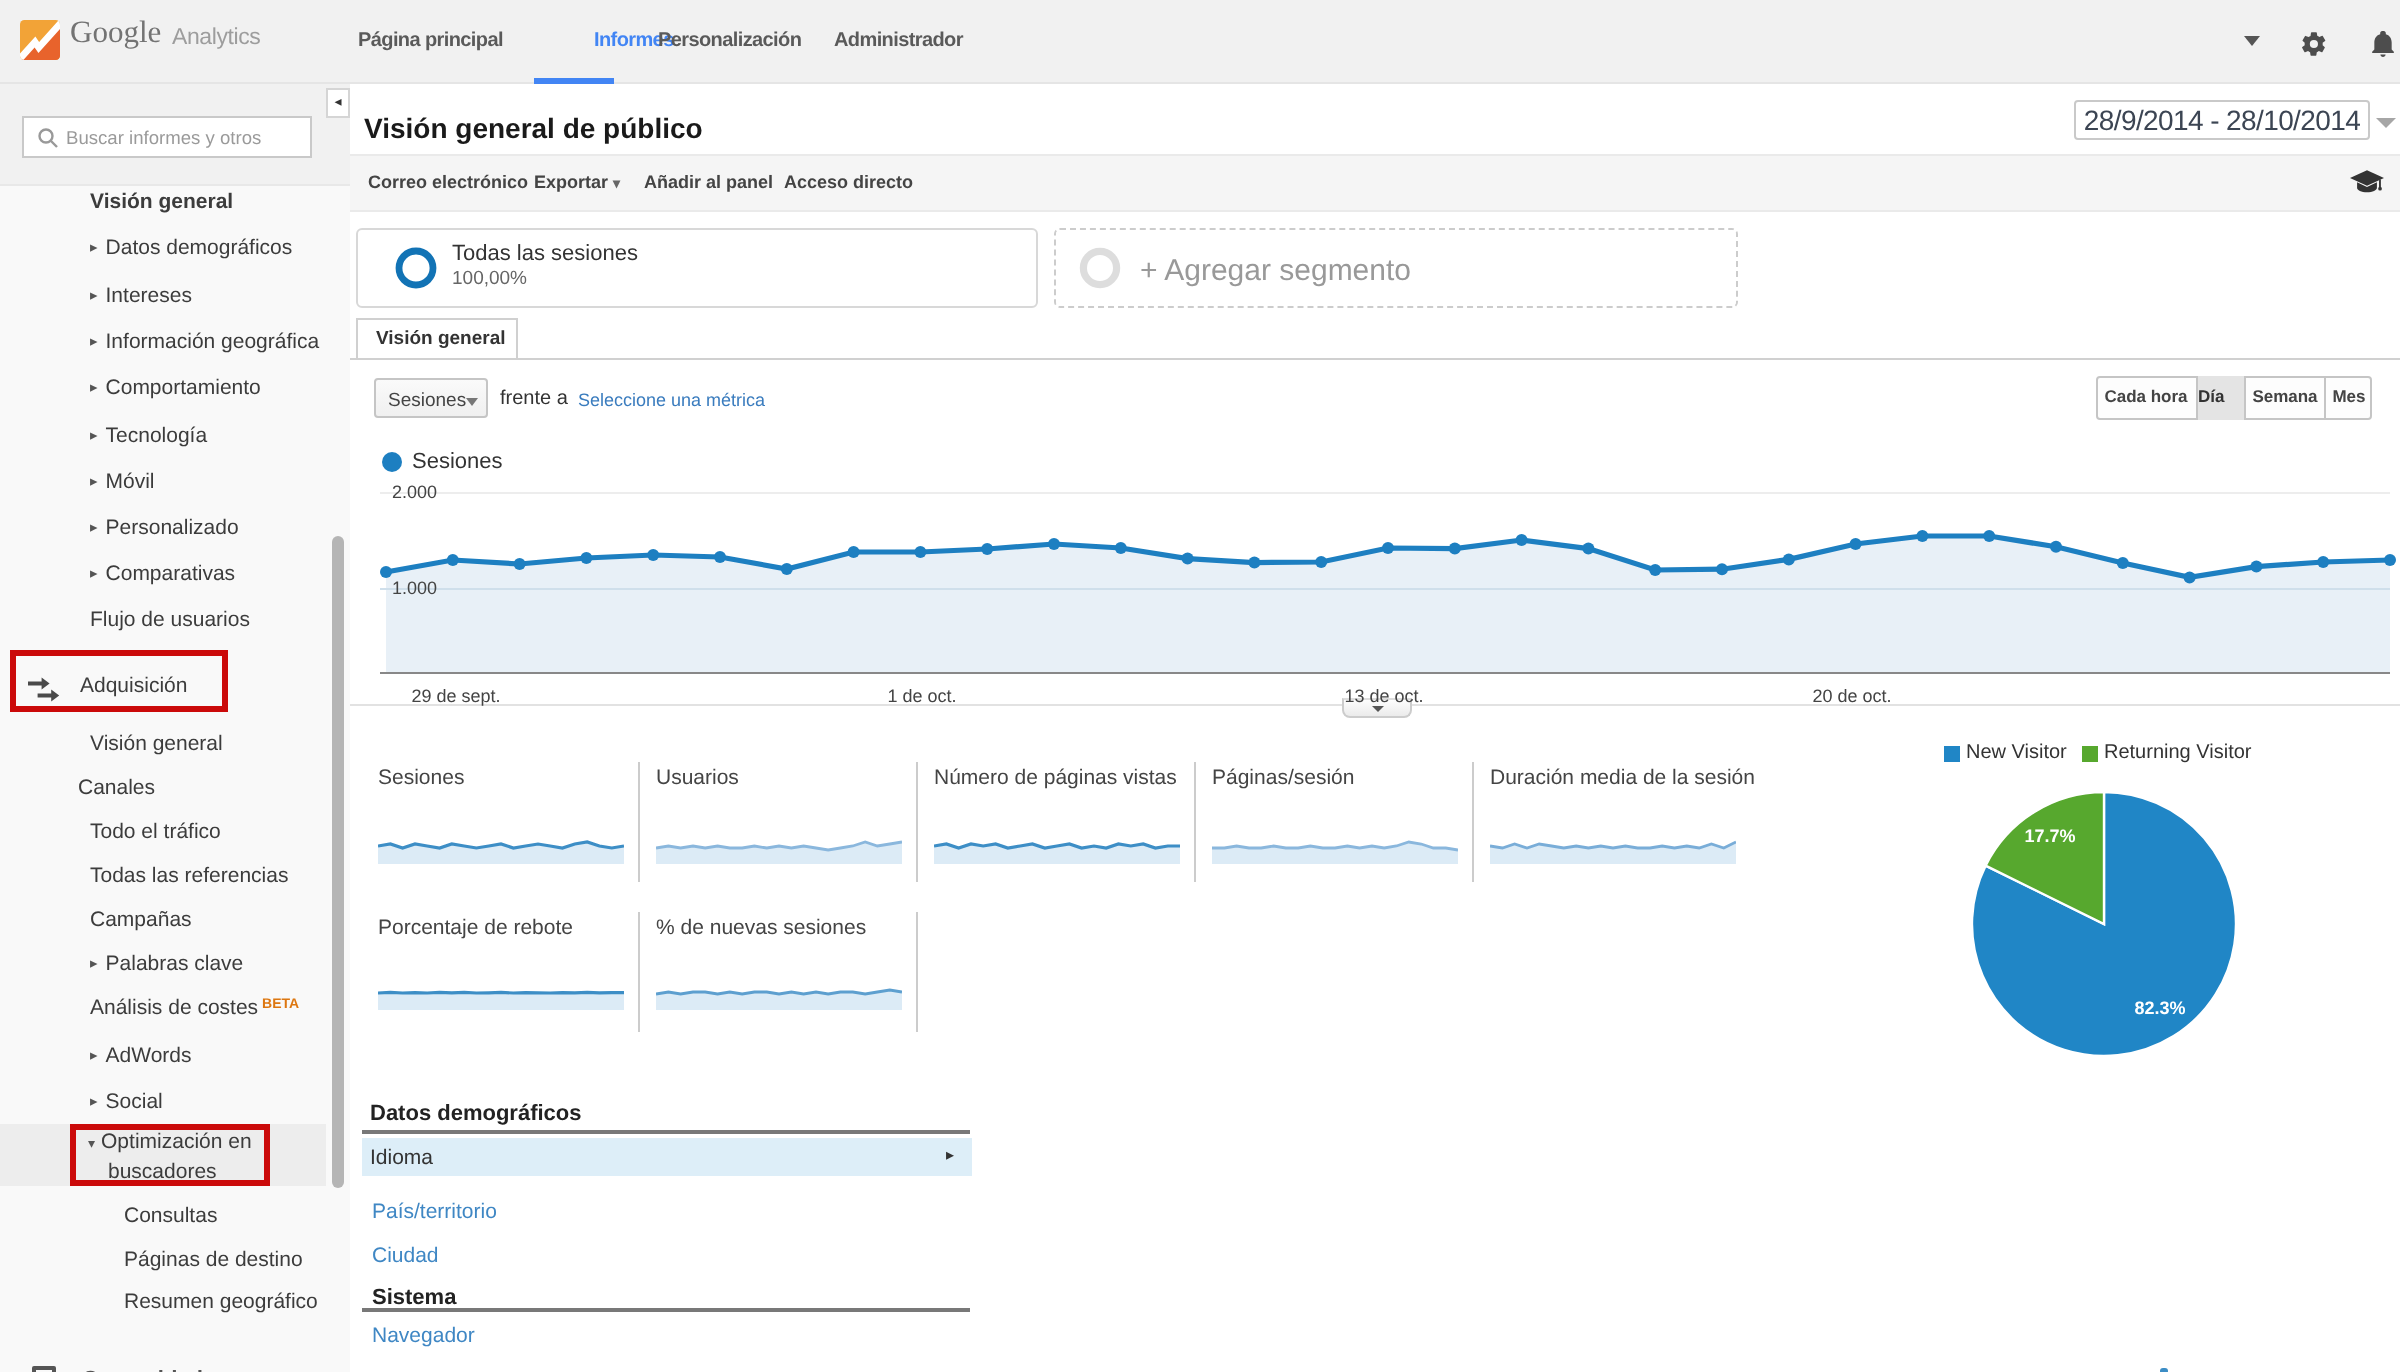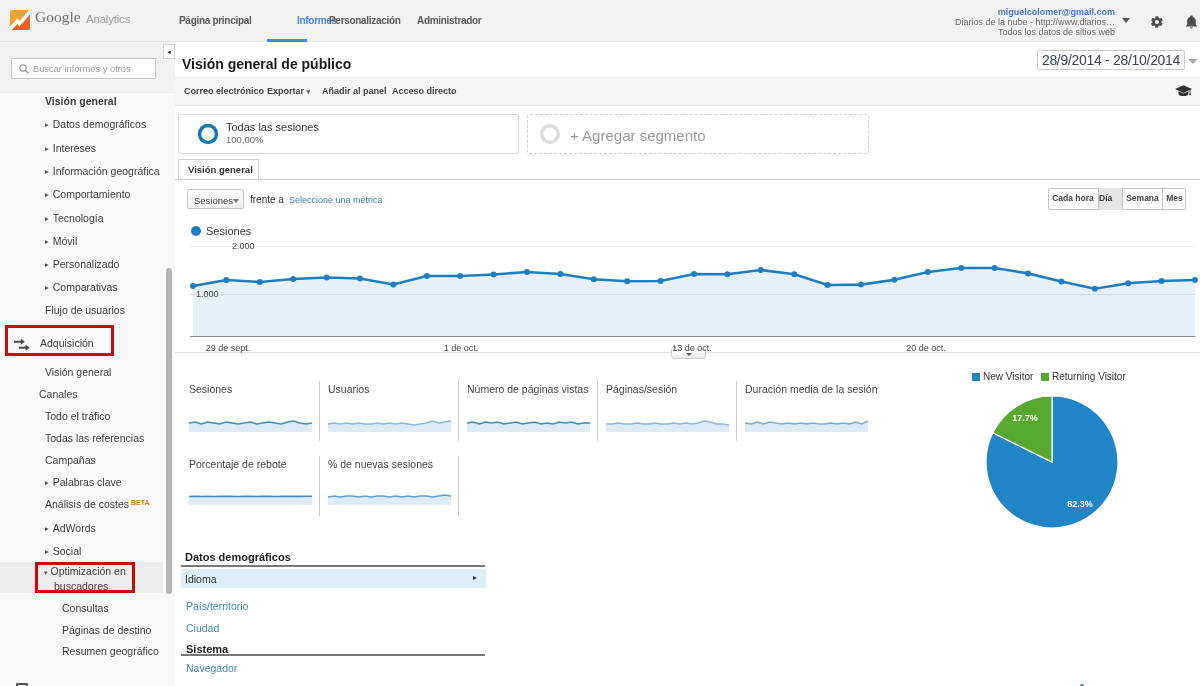--- a/index.html
+++ b/index.html
@@ -36,25 +36,20 @@
       <polyline points="-1.5,21 7.5,11 9.4,13.8 21,0.8" fill="none" stroke="#fff" stroke-width="3.4"></polyline>
     </g>
   </svg>
   <span class="abs" style="left:35px;top:8px;font-family:'Liberation Serif',serif;font-size:15.5px;color:#737373;">Google</span>
   <span class="abs" style="left:86px;top:13px;font-size:11.5px;color:#9d9d9d;letter-spacing:-0.2px;">Analytics</span>
   <span class="nav" style="left:179px;">Página principal</span>
   <span class="nav blue" style="left:267px;padding-left:30px;">Informes</span>
   <span class="nav" style="left:329px;">Personalización</span>
   <span class="nav" style="left:417px;">Administrador</span>
   <div class="abs" style="left:267px;top:39px;width:40px;height:4px;background:#4285f4;"></div>
-  <div class="abs" style="right:85px;top:8px;text-align:right;font-size:9px;line-height:8.5px;">
-     <div style="font-size:9px;font-weight:bold;color:#4277d6;margin-bottom:1.5px;">miguelcolomer@gmail.com</div>
-     <div style="color:#666;margin-bottom:1.5px;">Diarios de la nube - http://www.diarios…</div>
-     <div style="color:#666;">Todos los datos de sitios web</div>
-  </div>
   <div class="abs" style="left:1122px;top:18px;width:0;height:0;border-left:4px solid transparent;border-right:4px solid transparent;border-top:5px solid #555;"></div>
   <svg class="abs" style="left:1150px;top:15px" width="14" height="14" viewBox="0 0 24 24" fill="#4d4d4d">
     <path d="M19.4 13c.04-.33.06-.66.06-1s-.02-.67-.06-1l2.1-1.65a.5.5 0 0 0 .12-.64l-2-3.46a.5.5 0 0 0-.61-.22l-2.49 1a7.3 7.3 0 0 0-1.73-1l-.38-2.65A.49.49 0 0 0 13.92 2h-4a.49.49 0 0 0-.49.42l-.38 2.65c-.63.26-1.2.6-1.73 1l-2.49-1a.5.5 0 0 0-.61.22l-2 3.46a.5.5 0 0 0 .12.64L4.04 11c-.04.33-.06.66-.06 1s.02.67.06 1l-2.1 1.65a.5.5 0 0 0-.12.64l2 3.46c.14.24.42.34.61.22l2.49-1c.53.4 1.1.74 1.73 1l.38 2.65c.04.24.24.42.49.42h4c.25 0 .45-.18.49-.42l.38-2.65c.63-.26 1.2-.6 1.73-1l2.49 1c.19.12.47.02.61-.22l2-3.46a.5.5 0 0 0-.12-.64L19.4 13zM11.92 15.5a3.5 3.5 0 1 1 0-7 3.5 3.5 0 0 1 0 7z"></path>
   </svg>
   <svg class="abs" style="left:1185px;top:14px" width="13" height="15" viewBox="0 0 24 26" fill="#4d4d4d">
     <path d="M12 26c1.3 0 2.4-1 2.4-2.3H9.6C9.6 25 10.7 26 12 26zm8-7v-6.5c0-3.7-2-6.8-5.4-7.6V4c0-1-.8-2-1.8-2h-1.6c-1 0-1.8 1-1.8 2v.9C6 5.7 4 8.8 4 12.5V19l-2 2v1.3h20V21l-2-2z"></path>
   </svg>
 </div>
 
 <div id="side">
@@ -189,21 +184,21 @@
         <circle cx="752.8" cy="52" r="3" fill="#1d7fc1"></circle>
         <circle cx="786.2" cy="48" r="3" fill="#1d7fc1"></circle>
         <circle cx="819.6" cy="48" r="3" fill="#1d7fc1"></circle>
         <circle cx="853.0" cy="53.4" r="3" fill="#1d7fc1"></circle>
         <circle cx="886.4" cy="61.5" r="3" fill="#1d7fc1"></circle>
         <circle cx="919.8" cy="68.7" r="3" fill="#1d7fc1"></circle>
         <circle cx="953.2" cy="63.3" r="3" fill="#1d7fc1"></circle>
         <circle cx="986.6" cy="61" r="3" fill="#1d7fc1"></circle>
         <circle cx="1020.0" cy="60" r="3" fill="#1d7fc1"></circle>
   </svg>
-  <div class="abs" style="left:21px;top:199px;font-size:9px;color:#444;margin-left:36px;">2.000</div>
+  <div class="abs" style="left:21px;top:199px;font-size:9px;color:#444;">2.000</div>
   <div class="abs" style="left:21px;top:247px;font-size:9px;color:#444;">1.000</div>
   <div class="abs" style="z-index:3;left:13px;top:301px;width:80px;font-size:9px;color:#444;text-align:center;">29 de sept.</div>
   <div class="abs" style="z-index:3;left:246px;top:301px;width:80px;font-size:9px;color:#444;text-align:center;">1 de oct.</div>
   <div class="abs" style="z-index:3;left:477px;top:301px;width:80px;font-size:9px;color:#444;text-align:center;">13 de oct.</div>
   <div class="abs" style="z-index:3;left:711px;top:301px;width:80px;font-size:9px;color:#444;text-align:center;">20 de oct.</div>
   <div class="abs" style="left:0;top:310px;width:1025px;height:1px;"></div>
   <div class="abs" style="left:0;top:310px;width:1025px;height:1px;background:#e2e2e2;"></div>
   <div class="abs" style="z-index:2;left:496px;top:307px;width:35px;height:10px;background:linear-gradient(#fdfdfd,#ebebeb);border:1px solid #ccc;border-top-color:#ddd;border-radius:0 0 4px 4px;text-align:center;">
         <div style="margin:3px auto 0;width:0;height:0;border-left:3px solid transparent;border-right:3px solid transparent;border-top:3.5px solid #555;"></div>
       </div>

